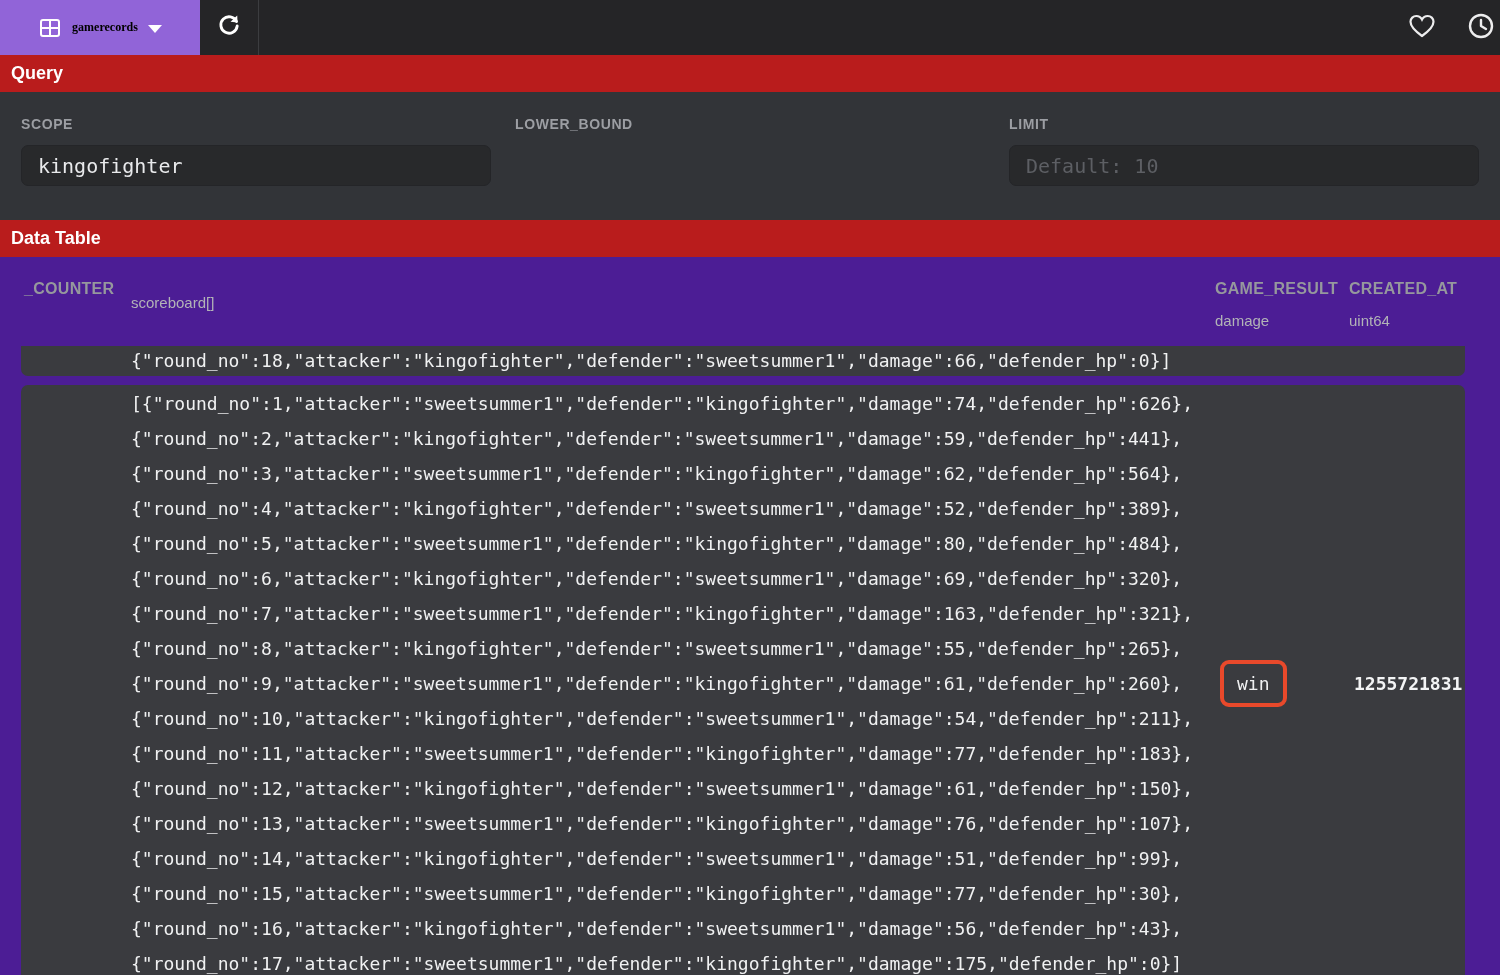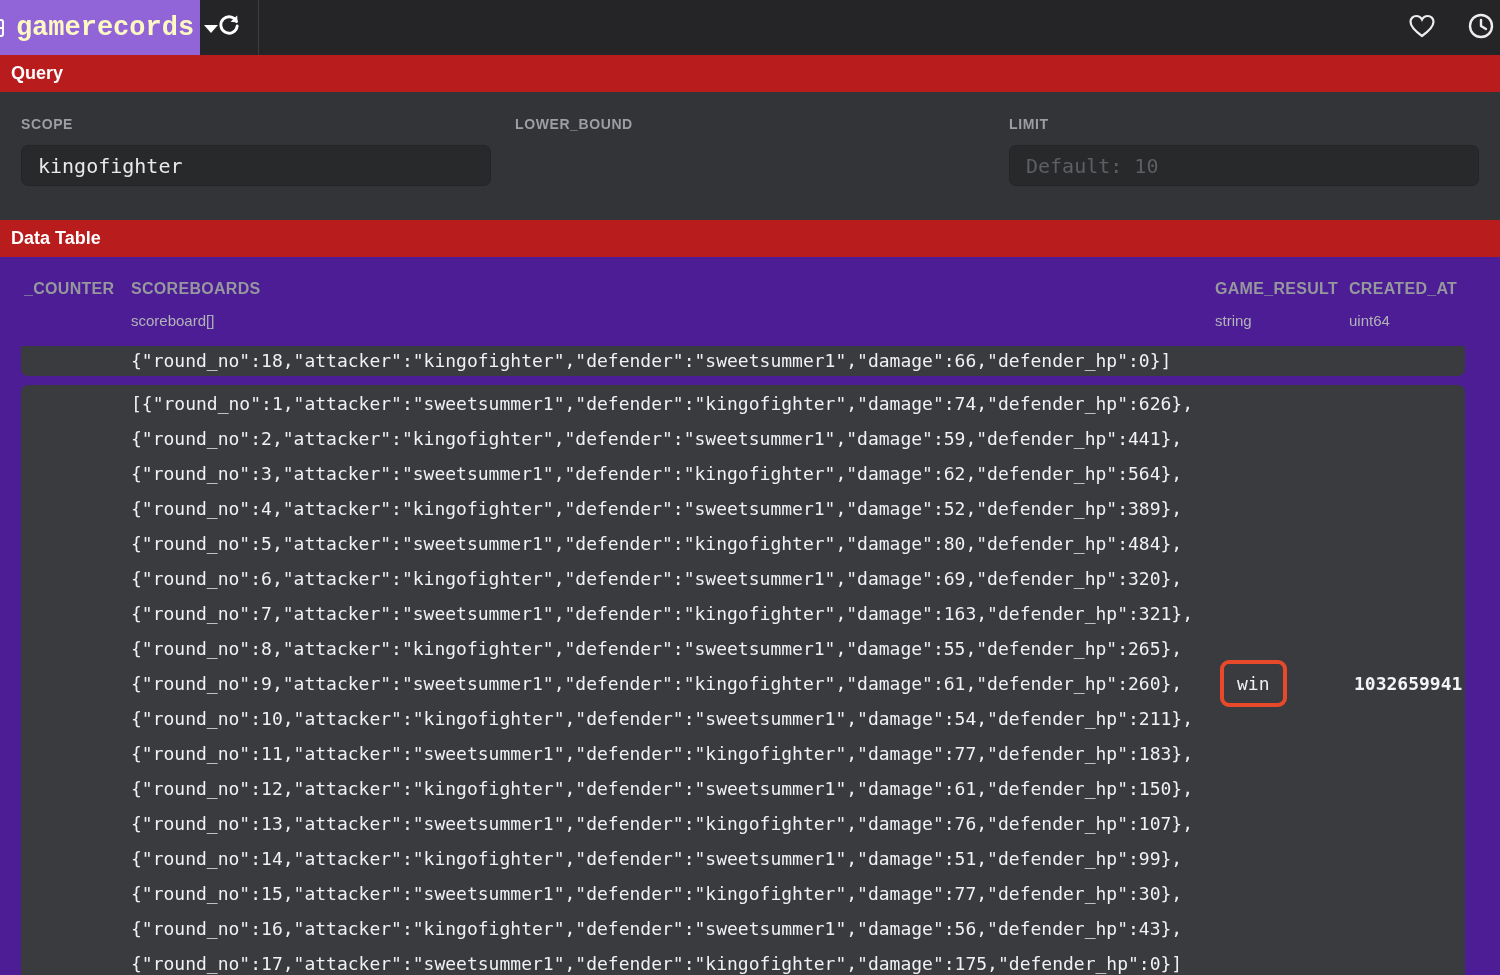--- a/index.html
+++ b/index.html
@@ -9,22 +9,22 @@
     font-family:"Liberation Sans", sans-serif;
     -webkit-font-smoothing:antialiased;
   }
   .mono { font-family:"DejaVu Sans Mono","Liberation Mono",monospace; }
 
   
   .topbar { height:55px; background:#252527; display:flex; align-items:stretch; }
   .table-btn {
     width:200px; background:#9164d8; border:none; cursor:pointer;
     display:flex; align-items:center; justify-content:center; gap:10px;
-    color:#fef9c3; font-weight:bold; font-size:27px;
-    font-family:Liberation Mono, monospace;
+    color:#000000; font-weight:bold; font-size:12px;
+    font-family:Liberation Serif, serif;
   }
   .table-btn svg { display:block; }
   .caret {
     width:0; height:0; margin-top:3px;
     border-left:7px solid transparent; border-right:7px solid transparent;
     border-top:8px solid #ffffff;
   }
   .refresh-btn {
     width:58px; background:transparent; border:none; cursor:pointer;
     display:flex; align-items:center; justify-content:center;
@@ -170,26 +170,25 @@
     <span>Data Table</span>
   </div>
 
   <div class="table-panel">
     <div class="thead">
       <div class="th th-counter">
         <div class="name">_COUNTER</div>
         <div class="type"></div>
       </div>
       <div class="th th-scoreboards">
-        <div class="name">SCOREBOARDS</div>
         <div class="type">scoreboard[]</div>
       </div>
       <div class="th th-result">
         <div class="name">GAME_RESULT</div>
-        <div class="type">string</div>
+        <div class="type">damage</div>
       </div>
       <div class="th th-created">
         <div class="name">CREATED_AT</div>
         <div class="type">uint64</div>
       </div>
     </div>
 
     <div class="rows">
 
       <div class="row-card cut">
@@ -219,20 +218,20 @@
             <div class="json-line">{"round_no":15,"attacker":"sweetsummer1","defender":"kingofighter","damage":77,"defender_hp":30},</div>
             <div class="json-line">{"round_no":16,"attacker":"kingofighter","defender":"sweetsummer1","damage":56,"defender_hp":43},</div>
             <div class="json-line">{"round_no":17,"attacker":"sweetsummer1","defender":"kingofighter","damage":175,"defender_hp":0}]</div>
           </div>
         <div class="col-result">
           <span class="annotation">
             <span class="result-text">win</span>
           </span>
         </div>
         <div class="col-created">
-          <span>1032659941</span>
+          <span>1255721831</span>
         </div>
       </div>
 
     </div>
   </div>
 
 </div>
 
 </body></html>

